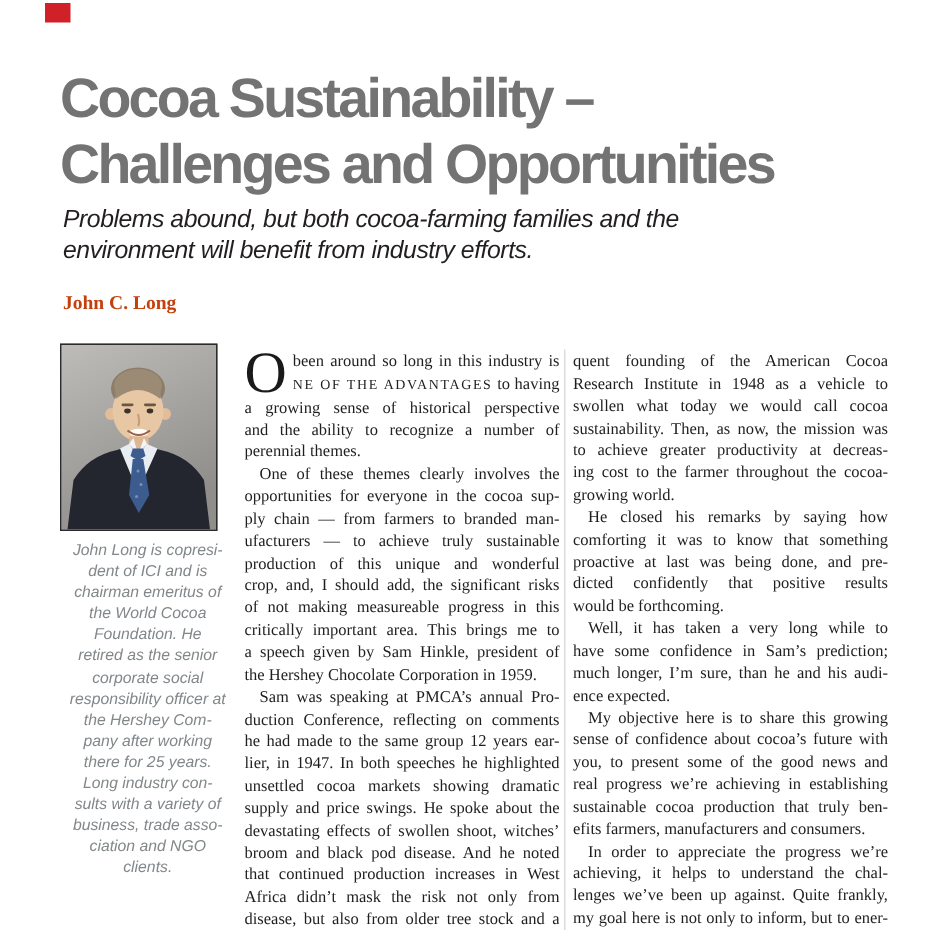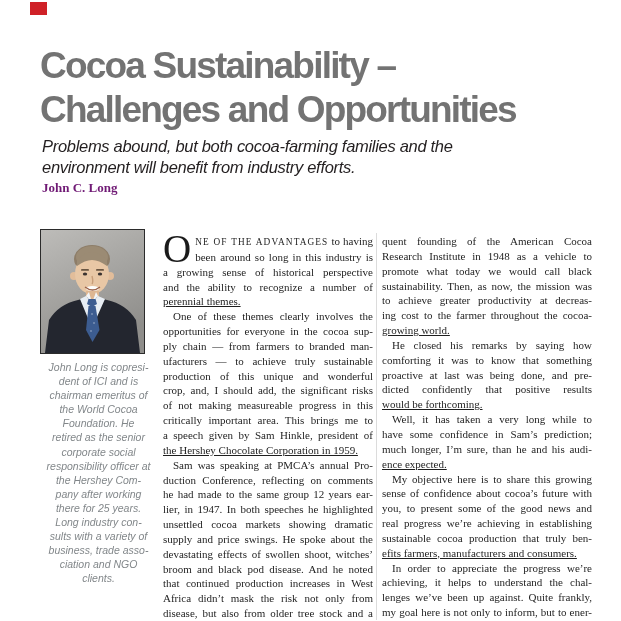--- a/index.html
+++ b/index.html
@@ -4,32 +4,32 @@
 <style>
   html,body{margin:0;padding:0;}
   body{width:621px;height:621px;background:#ffffff;overflow:hidden;position:relative;
        font-family:"Liberation Serif", serif;color:#1e1e1e;}
   .abs{position:absolute;}
   #redmark{left:30px;top:2px;width:17px;height:13px;background:#cf2127;}
   #title{left:40px;top:44px;font-family:"Liberation Sans",sans-serif;font-weight:bold;
          font-size:37px;line-height:44px;letter-spacing:-1.8px;color:#737373;}
   #subtitle{left:42px;top:136px;font-family:"Liberation Sans",sans-serif;font-weight:normal;
             font-style:italic;font-size:16.5px;line-height:20.5px;letter-spacing:-0.3px;color:#231f20;}
-  #author{left:42px;top:180px;font-size:13px;font-weight:bold;color:#701a75;}
+  #author{left:42px;top:194px;font-size:13px;font-weight:bold;color:#c2410c;}
   #photo{left:40px;top:229px;width:103px;height:123px;border:1px solid #2b2b2b;background:#a8a7a4;}
   #photo svg{display:block;}
   #caption{left:42px;top:360px;width:113px;font-family:"Liberation Sans",sans-serif;
            font-style:italic;font-size:10.5px;line-height:14.1px;color:#82878a;}
   .cap-line{white-space:nowrap;text-align:center;}
   #colrule{left:376px;top:233px;width:1px;height:387px;background:#dcdcdc;}
   .col{top:234px;width:210px;font-size:11px;line-height:14.85px;}
   #col1{left:163px;} #col2{left:382px;}
   .para{margin:0;}
   .line{white-space:nowrap;text-align:justify;text-align-last:justify;}
-  .line.end{text-align-last:left;text-decoration:underline;}
+  .line.end{text-align-last:left;}
   .para.indent .line:first-child{text-indent:10px;}
   .dropcap{float:left;font-size:39px;line-height:28px;height:28px;padding:1px 4px 0 0;color:#1a1a1a;}
   .sc{font-size:9.3px;letter-spacing:1.1px;}
 </style>
 </head>
 <body>
 
 <div id="redmark" class="abs" style="background: rgb(207, 33, 39);"></div>
 
 <div id="title" class="abs">
@@ -104,22 +104,22 @@
     <div class="cap-line fit">sults with a variety of</div>
     <div class="cap-line fit">business, trade asso-</div>
     <div class="cap-line fit">ciation and NGO</div>
     <div class="cap-line fit">clients.</div>
   </div>
 
 <div id="colrule" class="abs"></div>
 <div id="col1" class="abs col">
     <div class="para">
       <span class="dropcap">O</span>
+      <div class="line fit">been around so long in this industry is</div>
       <div class="line fit"><span class="sc">NE OF THE ADVANTAGES</span> to having</div>
-      <div class="line fit">been around so long in this industry is</div>
       <div class="line fit">a growing sense of historical perspective</div>
       <div class="line fit">and the ability to recognize a number of</div>
       <div class="line fit end">perennial themes.</div>
     </div>
     <div class="para indent">
       <div class="line fit">One of these themes clearly involves the</div>
       <div class="line fit">opportunities for everyone in the cocoa sup-</div>
       <div class="line fit">ply chain — from farmers to branded man-</div>
       <div class="line fit">ufacturers — to achieve truly sustainable</div>
       <div class="line fit">production of this unique and wonderful</div>
@@ -140,21 +140,21 @@
       <div class="line fit">broom and black pod disease. And he noted</div>
       <div class="line fit">that continued production increases in West</div>
       <div class="line fit">Africa didn’t mask the risk not only from</div>
       <div class="line fit">disease, but also from older tree stock and a</div>
     </div>
   </div>
 <div id="col2" class="abs col">
     <div class="para">
       <div class="line fit">quent founding of the American Cocoa</div>
       <div class="line fit">Research Institute in 1948 as a vehicle to</div>
-      <div class="line fit">promote what today we would call black</div>
+      <div class="line fit">swollen what today we would call cocoa</div>
       <div class="line fit">sustainability. Then, as now, the mission was</div>
       <div class="line fit">to achieve greater productivity at decreas-</div>
       <div class="line fit">ing cost to the farmer throughout the cocoa-</div>
       <div class="line fit end">growing world.</div>
     </div>
     <div class="para indent">
       <div class="line fit">He closed his remarks by saying how</div>
       <div class="line fit">comforting it was to know that something</div>
       <div class="line fit">proactive at last was being done, and pre-</div>
       <div class="line fit">dicted confidently that positive results</div>

